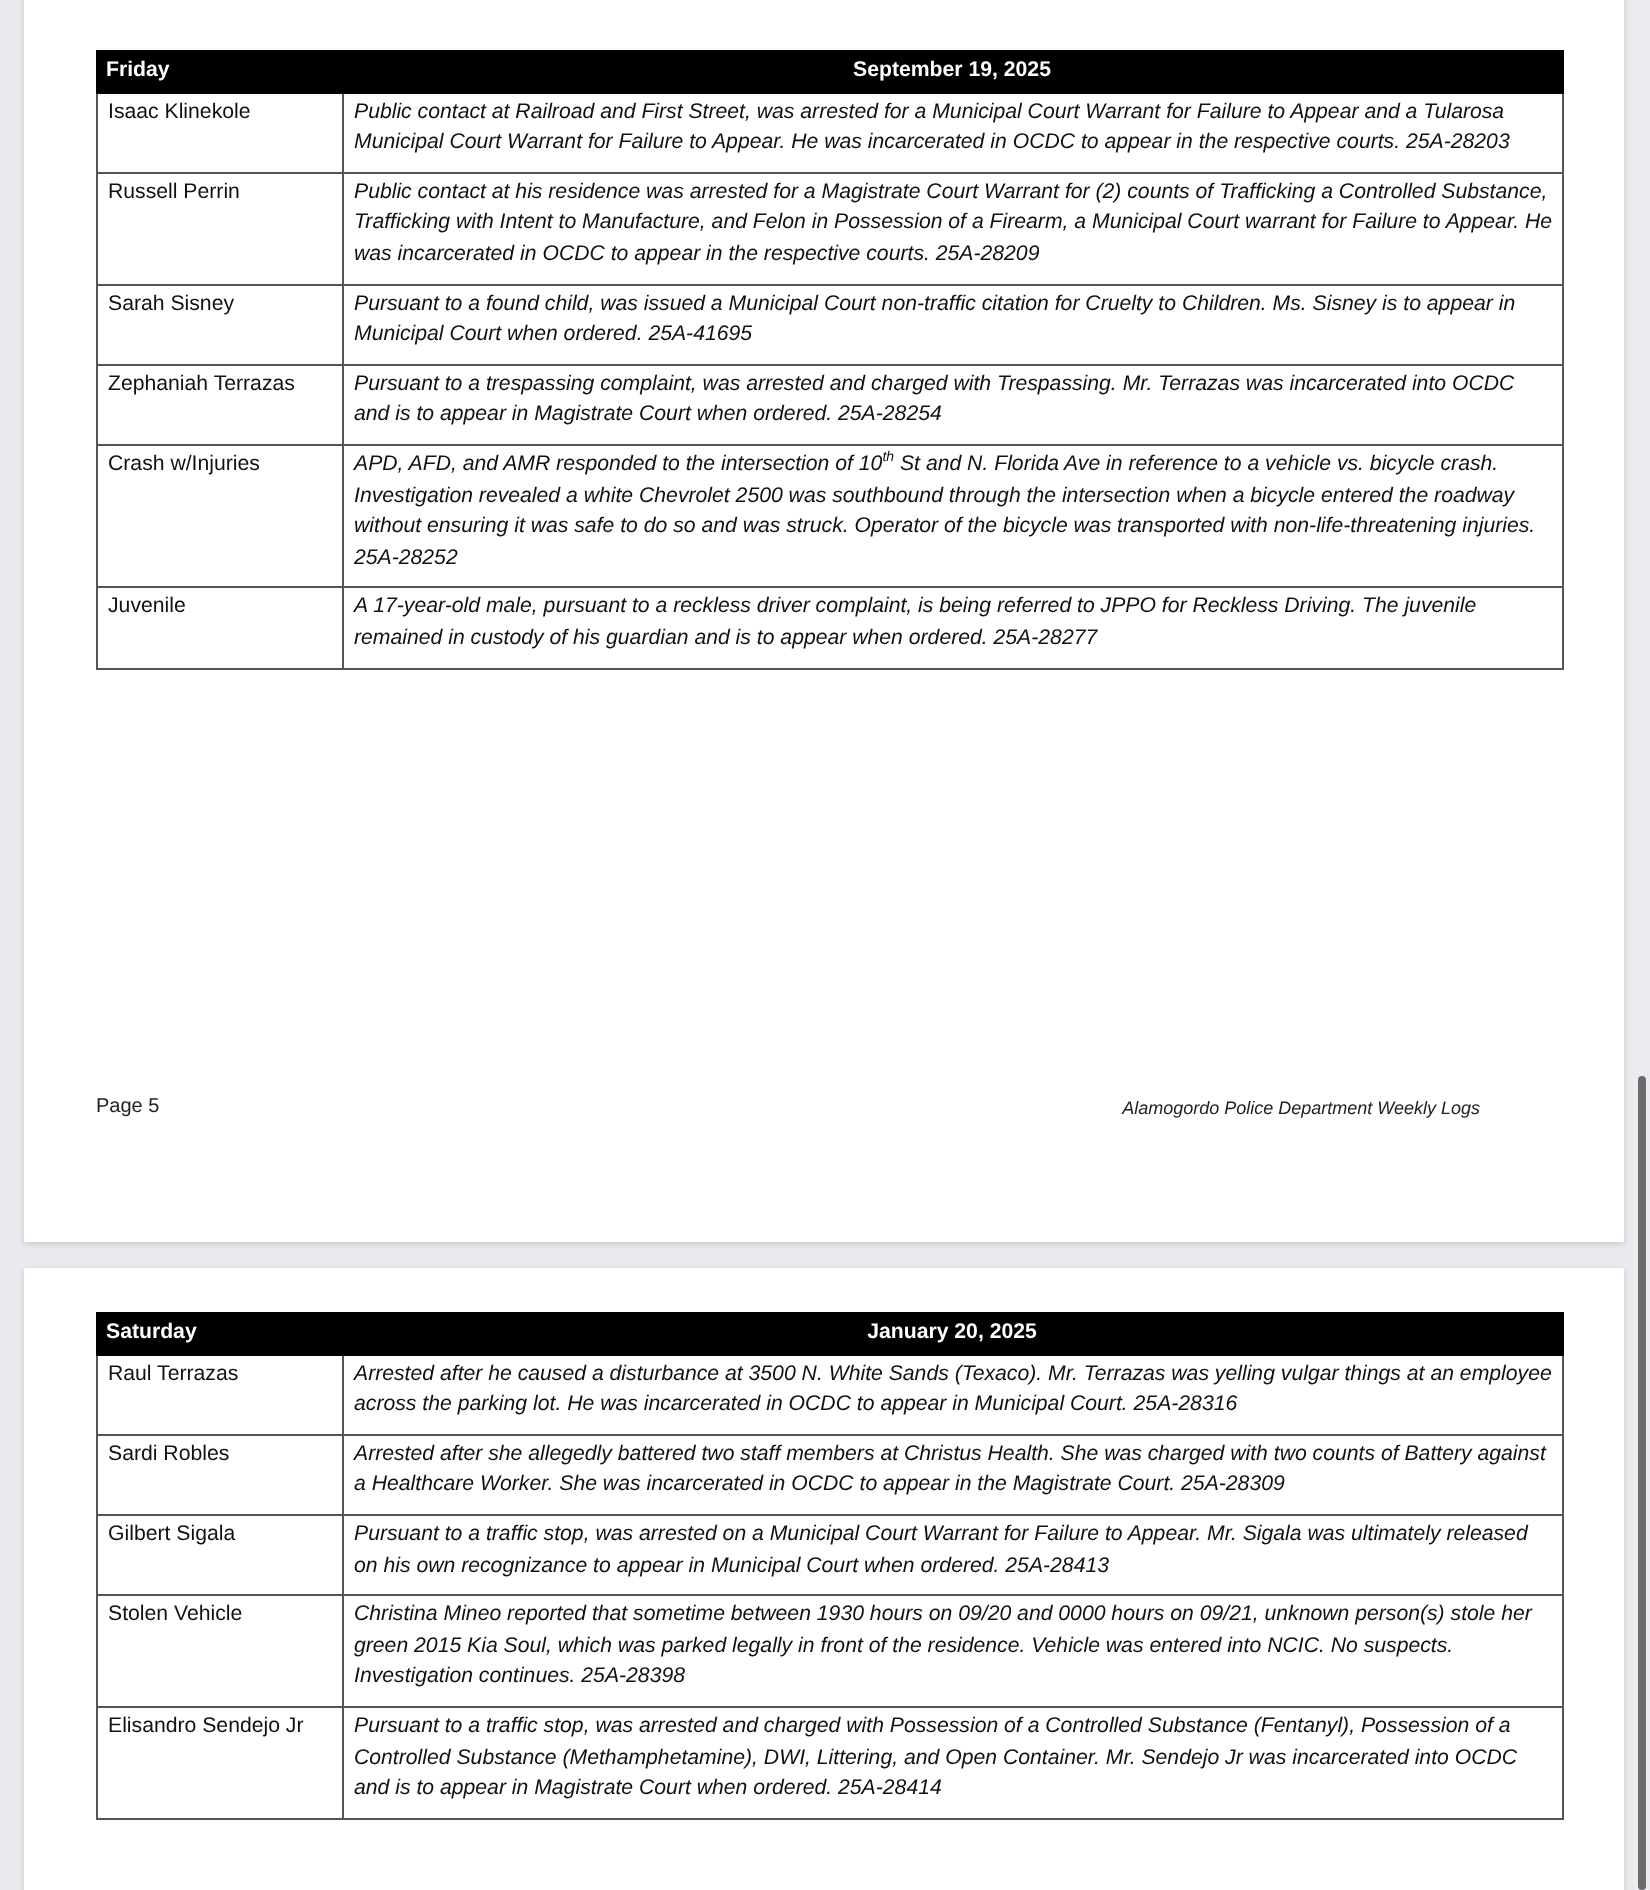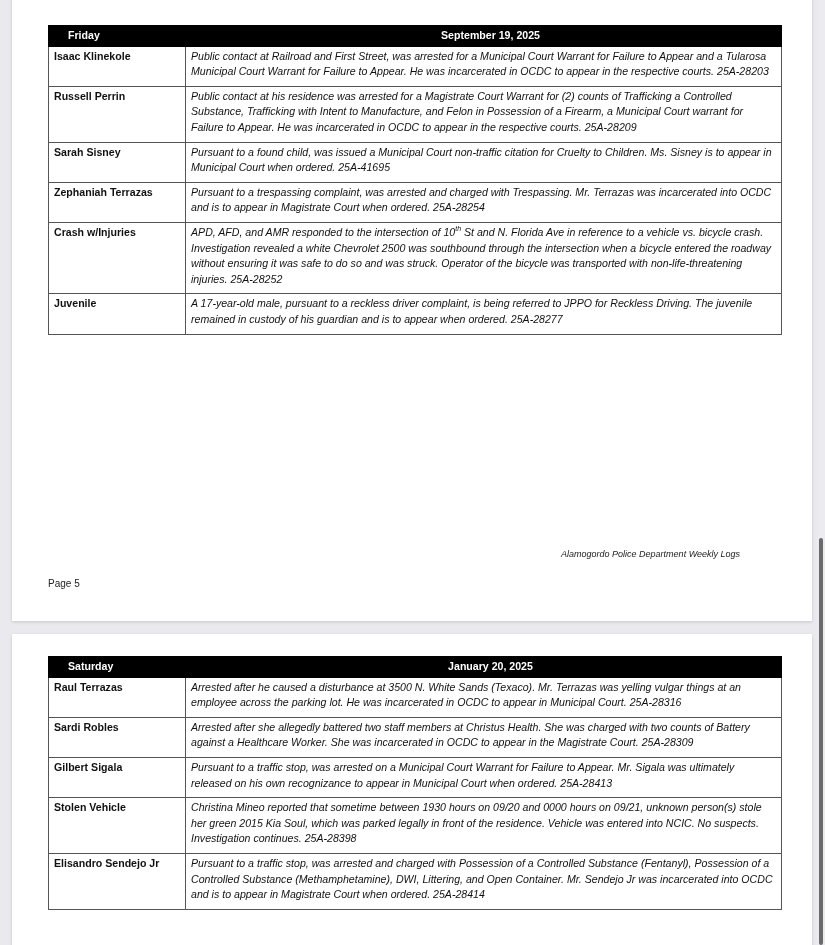--- a/index.html
+++ b/index.html
@@ -21,30 +21,30 @@
     border-collapse: collapse;
     font-size: 10.6px; line-height: 15.6px; color: #111;
   }
   #page1 .log-table { top: 29px; }
   #page2 .log-table { top: 22px; }
   .log-table td {
     border: 1px solid #555;
     vertical-align: top;
     padding: 2px 5px 3px 5px;
   }
-  .log-table td.subject { width: 112px; font-weight: bold; }
+  .log-table td.subject { width: 112px; font-weight: normal; }
   .log-table tr.head td {
     background: #000; color: #fff; font-weight: bold;
-    padding: 2px 5px 2px 19px; border-color: #000;
+    padding: 2px 5px 2px 4px; border-color: #000;
   }
   .log-table tr.head td.date { text-align: center; border-left: 1px solid #444; }
   .log-table td.desc { padding-bottom: 6px; font-style: italic; }
   sup { font-size: 7px; line-height: 0; }
   .footer-left {
-    position: absolute; left: 36px; top: 582px;
+    position: absolute; left: 36px; top: 552px;
     font-size: 10px; color: #222;
   }
   .footer-right {
     position: absolute; right: 72px; top: 553px;
     font-size: 9px; font-style: italic; color: #222;
   }
   .scroll-track {
     position: absolute; right: 0; top: 0; width: 8px; height: 945px;
     background: #ececf0;
   }

